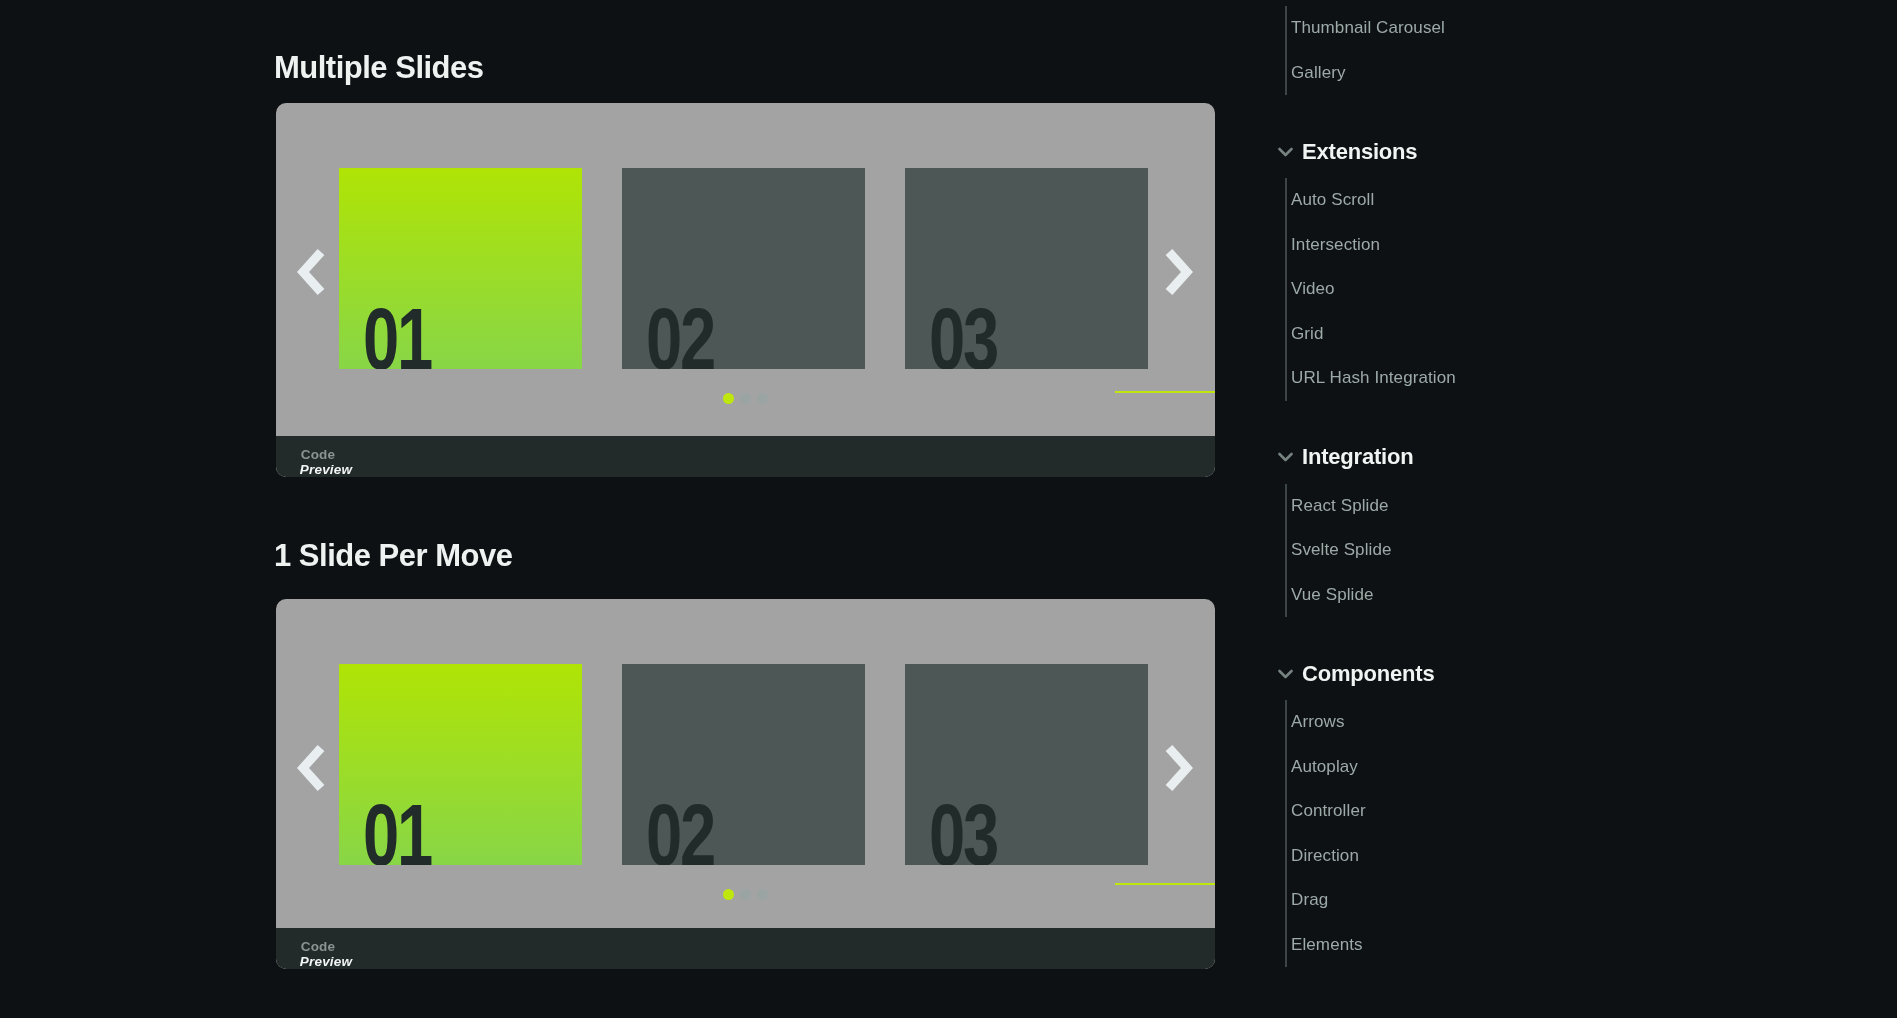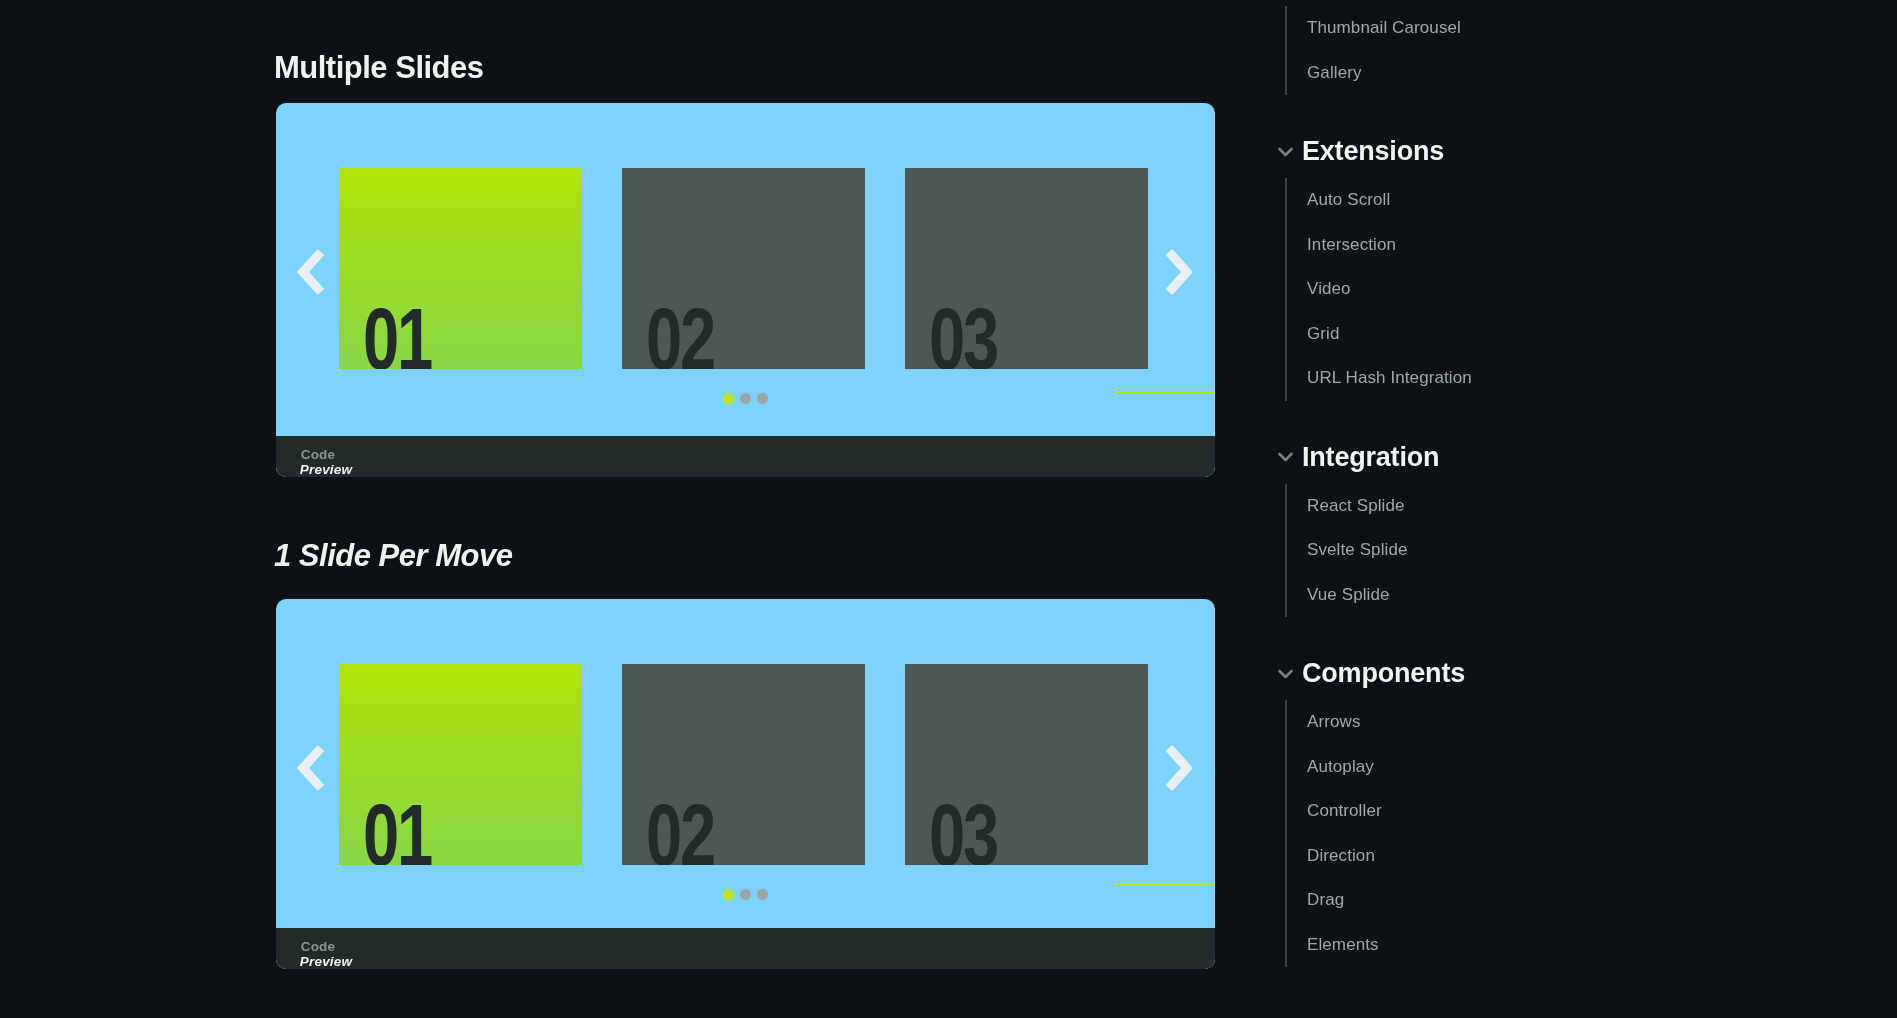--- a/index.html
+++ b/index.html
@@ -8,25 +8,25 @@
     background:#0d1113; font-family:"Liberation Sans", sans-serif;
   }
 
   
   .demo-title {
     position:absolute; left:274px; margin:0;
     font-size:31px; line-height:34px; font-weight:700;
     letter-spacing:-0.5px; color:#eef2f1;
   }
   #demo1-title { top:51px; }
-  #demo2-title { top:539px;font-style:italic; }
+  #demo2-title { top:539px; }
 
   .panel {
     position:absolute; left:276px; width:939px;
-    background:#7dd3fc; border-radius:10px; overflow:hidden;
+    background:#a3a3a3; border-radius:10px; overflow:hidden;
     display:flex; flex-direction:column;
   }
   #demo1-panel { top:103px; height:374px; }
   #demo2-panel { top:599px; height:370px; }
 
   .stage { position:relative; flex:1; }
 
   .track { position:absolute; left:63px; top:65px; display:flex; gap:40px; }
   .slide {
     position:relative; width:243px; height:201px; overflow:hidden;
@@ -71,37 +71,37 @@
     background:none; border:none; padding:0; cursor:pointer;
     font-family:"Liberation Sans", sans-serif;
     font-size:13.5px; font-weight:700; letter-spacing:0.2px;
   }
   .tab.code { width:84px; color:#8a9492; }
   .tab.preview { width:100px; color:#f2f6f5;font-style:italic; }
 
   
   .sidebar { position:absolute; left:1270px; top:0; width:420px; }
   .nav-list {
-    list-style:none; margin:0 0 0 15px; padding:0 0 0 20px;
+    list-style:none; margin:0 0 0 15px; padding:0 0 0 4px;
     border-left:2px solid #3c4644;
   }
   .nav-list.first { margin-top:6px; }
   .nav-section .nav-list { margin-top:4px; }
   .nav-list li { height:44.5px; display:flex; align-items:center; }
   .nav-list a {
     color:#9daaa8; text-decoration:none; font-size:17px; letter-spacing:0.1px;
     cursor:pointer;
   }
   .nav-heading {
     margin-top:34px; height:45px; display:flex; align-items:center;
     padding-left:8px; gap:9px; cursor:pointer;
   }
   .nav-heading .chev { display:flex; align-items:center; }
   .nav-heading .label {
-    color:#f0f4f3; font-size:27px; font-weight:700; letter-spacing:-0.2px;
+    color:#f0f4f3; font-size:22px; font-weight:700; letter-spacing:-0.2px;
   }
 </style>
 </head>
 <body>
 
 <div class="page">
 
   <h2 class="demo-title" id="demo1-title">Multiple Slides</h2>
 
   <div class="panel" id="demo1-panel">

